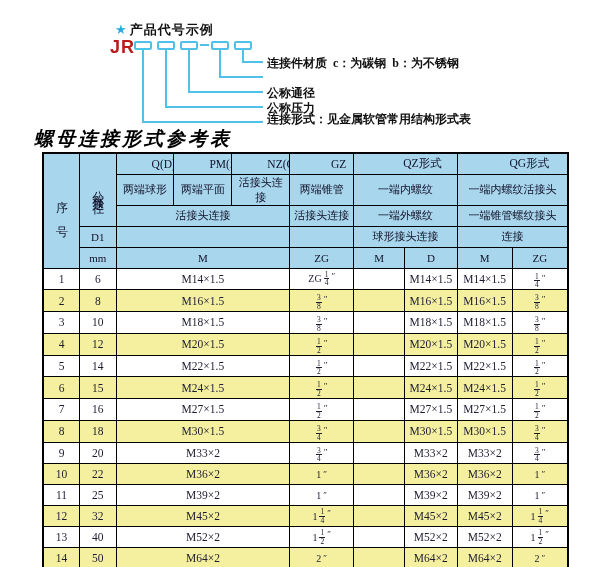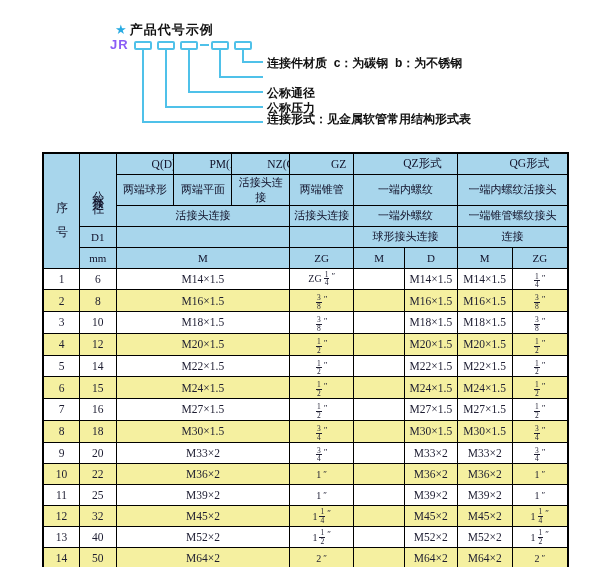--- a/index.html
+++ b/index.html
@@ -6,31 +6,31 @@
   html,body { background:#ffffff; }
   .page {
     position:relative; width:600px; height:567px; background:#fff;
     font-family:"Liberation Sans","DejaVu Sans",sans-serif; color:#111;
     overflow:hidden;
   }
 
   
   .diagram-title { position:absolute; left:115px; top:21px; font-size:13px; font-weight:bold; letter-spacing:1px; }
   .diagram-title .star { color:#29abe2; margin-right:2px; }
-  .jr-prefix { position:absolute; left:110px; top:37px; font-size:13px; font-weight:bold; letter-spacing:1px; color:#8b5cf6; }
+  .jr-prefix { position:absolute; left:110px; top:37px; font-size:18px; font-weight:bold; letter-spacing:1px; color:#b91c1c; }
   .code-box { position:absolute; top:41px; width:18px; height:9px; border:2px solid #4fc1e9; border-radius:2px; background:#fff; }
   .b1{left:134px;} .b2{left:157px;} .b3{left:180px;} .b4{left:211px;} .b5{left:234px;}
   .code-dash { position:absolute; top:44px; left:200px; width:9px; height:2px; background:#4fc1e9; }
   .connector { position:absolute; border-left:2px solid #4fc1e9; border-bottom:2px solid #4fc1e9; }
   .c1{ left:242px; top:50px; width:21px; height:13px; }
   .c2{ left:219px; top:50px; width:44px; height:28px; }
   .c3{ left:188px; top:50px; width:75px; height:43px; }
   .c4{ left:165px; top:50px; width:98px; height:58px; }
   .c5{ left:142px; top:50px; width:121px; height:73px; }
-  .diagram-label { position:absolute; left:267px; font-size:12px; font-weight:bold; white-space:pre; color:#111; }
+  .diagram-label { position:absolute; left:267px; font-size:12px; font-weight:bold; white-space:pre; color:#111;font-family:Liberation Serif, serif; }
   .l1{top:55px;} .l2{top:70px;} .l3{top:85px;} .l4{top:100px;} .l5{top:111px;}
 
   
   .table-title {
     position:absolute; left:34px; top:126px;
     font-family:"Liberation Serif","DejaVu Serif",serif;
     font-size:19px; font-weight:bold; font-style:italic; letter-spacing:3px; color:#000;
   }
 
   
@@ -78,20 +78,21 @@
   <div class="connector c2"></div>
   <div class="connector c3"></div>
   <div class="connector c4"></div>
   <div class="connector c5"></div>
 
   <div class="diagram-label l1">连接件材质  c：为碳钢  b：为不锈钢</div>
   <div class="diagram-label l3">公称通径</div>
   <div class="diagram-label l4">公称压力</div>
   <div class="diagram-label l5">连接形式：见金属软管常用结构形式表</div>
 
+  <div class="table-title">螺母连接形式参考表</div>
 
   <table class="ref">
     <colgroup>
       <col style="width:36px">
         <col style="width:36px">
       <col style="width:57px">
         <col style="width:57px">
         <col style="width:57px">
       <col style="width:63px">
       <col style="width:50px">

